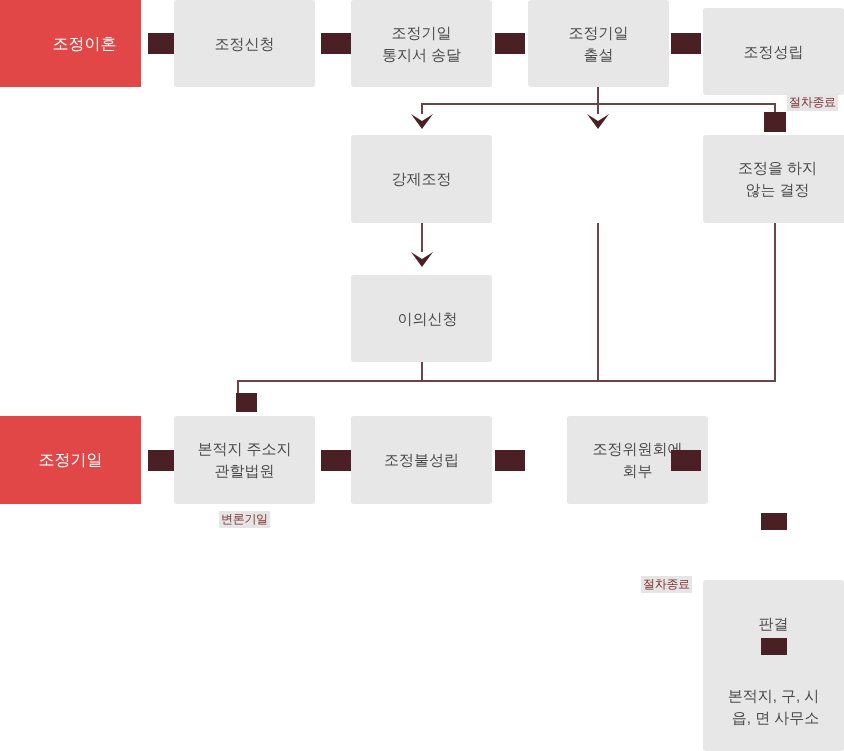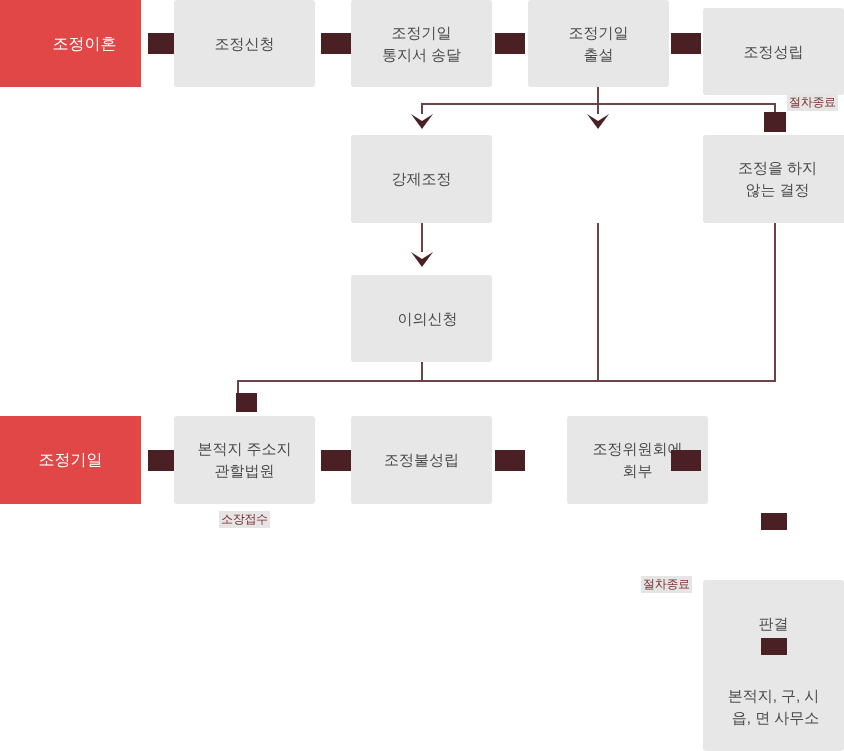--- a/index.html
+++ b/index.html
@@ -169,21 +169,21 @@
   <div class="node gray" style="left:351px; top:416px; width:141px; height:88px;">조정불성립</div>
 
   <div class="stub" style="left:495px; top:450px; width:30px; height:21px;"></div>
 
   <div class="node gray" style="left:528px; top:416px; width:141px; height:88px;margin-left:39px;">조정위원회에
 회부</div>
 
   <div class="stub" style="left:671px; top:450px; width:30px; height:21px;"></div>
 
 
-  <div class="caption" style="left:219px; top:511px;">소장접수</div>
+  <div class="caption" style="left:219px; top:511px;">변론기일</div>
 
   <div class="stub" style="left:761px; top:513px; width:26px; height:17px;"></div>
 
   <div class="node gray" style="left:703px; top:540px; width:141px; height:88px;margin-top:40px;">판결</div>
 
   <div class="caption" style="left:641px; top:576px;">절차종료</div>
 
   <div class="stub" style="left:761px; top:638px; width:26px; height:17px;"></div>
 
   <div class="node gray" style="left:703px; top:663px; width:141px; height:88px;text-align:right;">본적지, 구, 시

